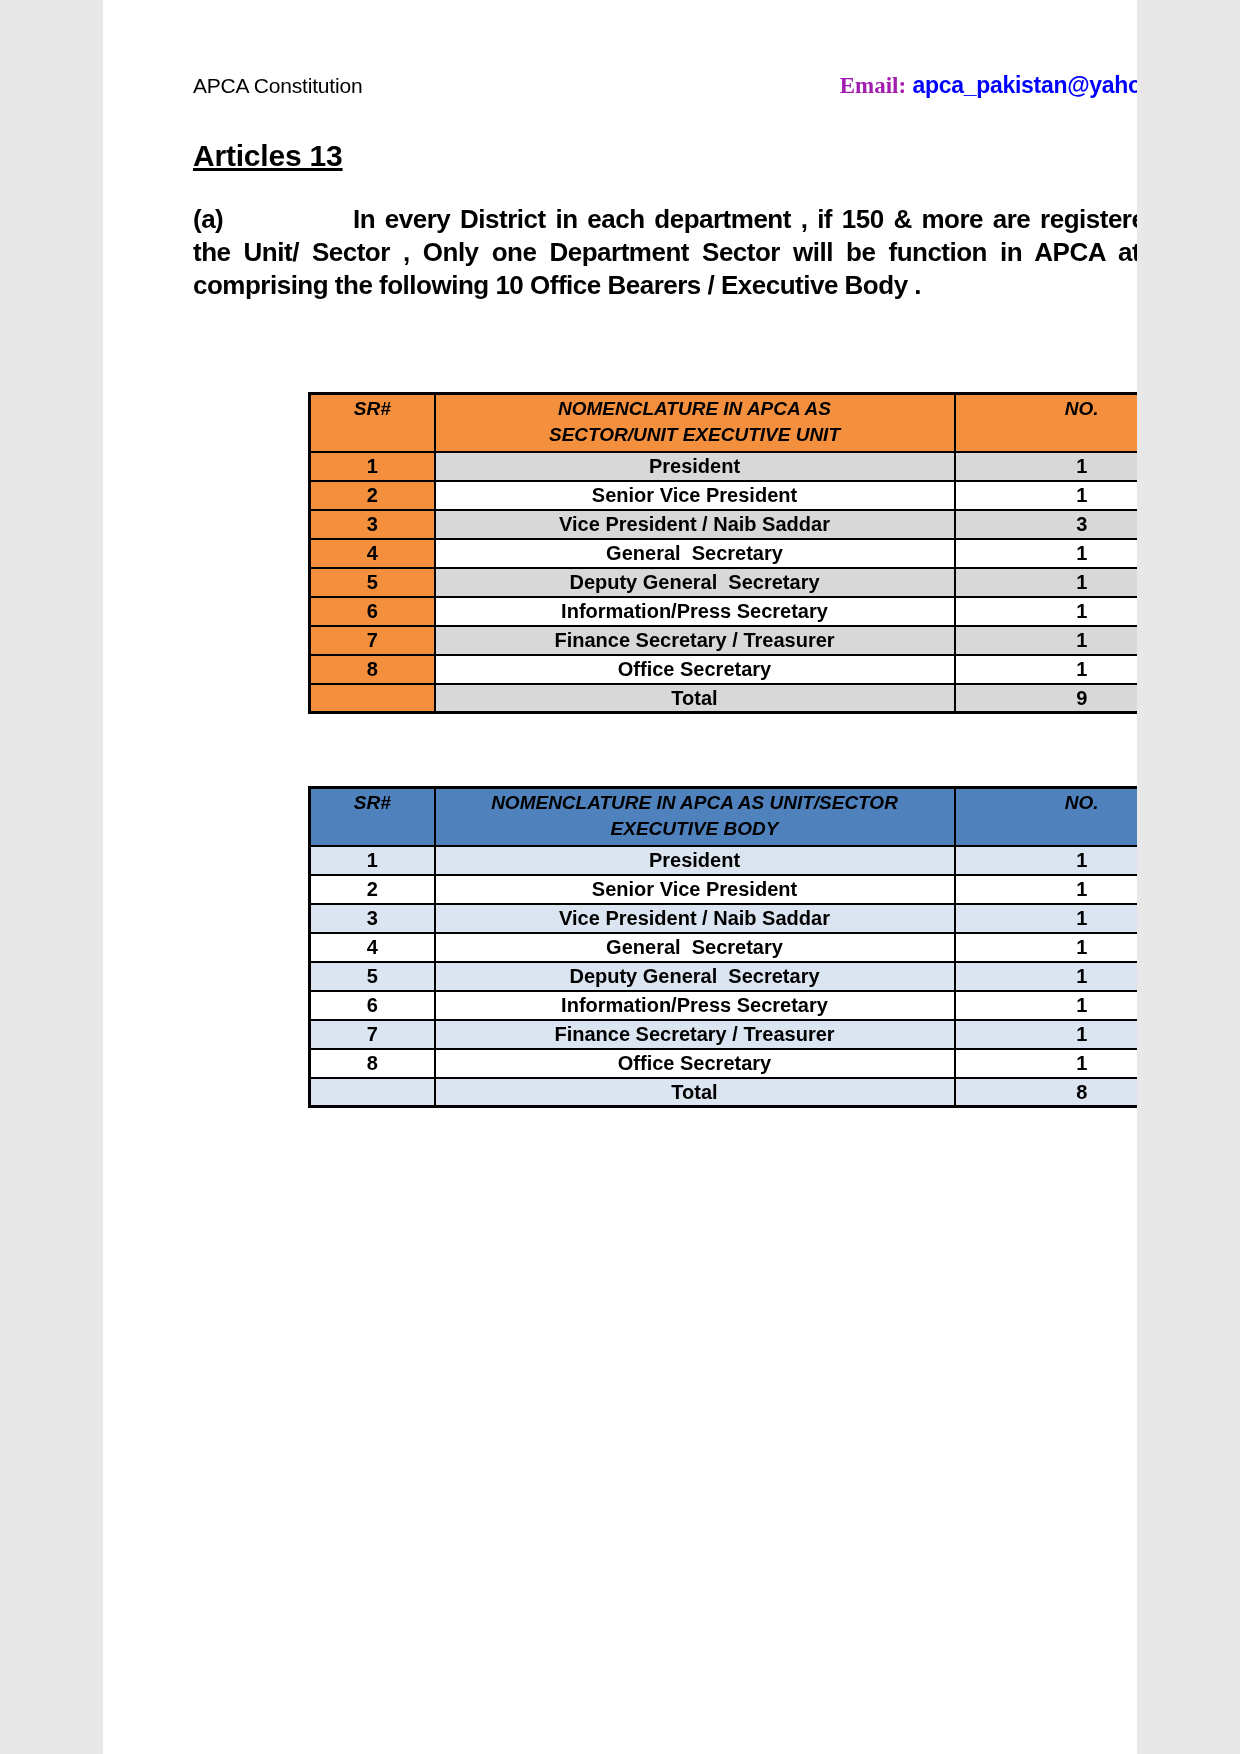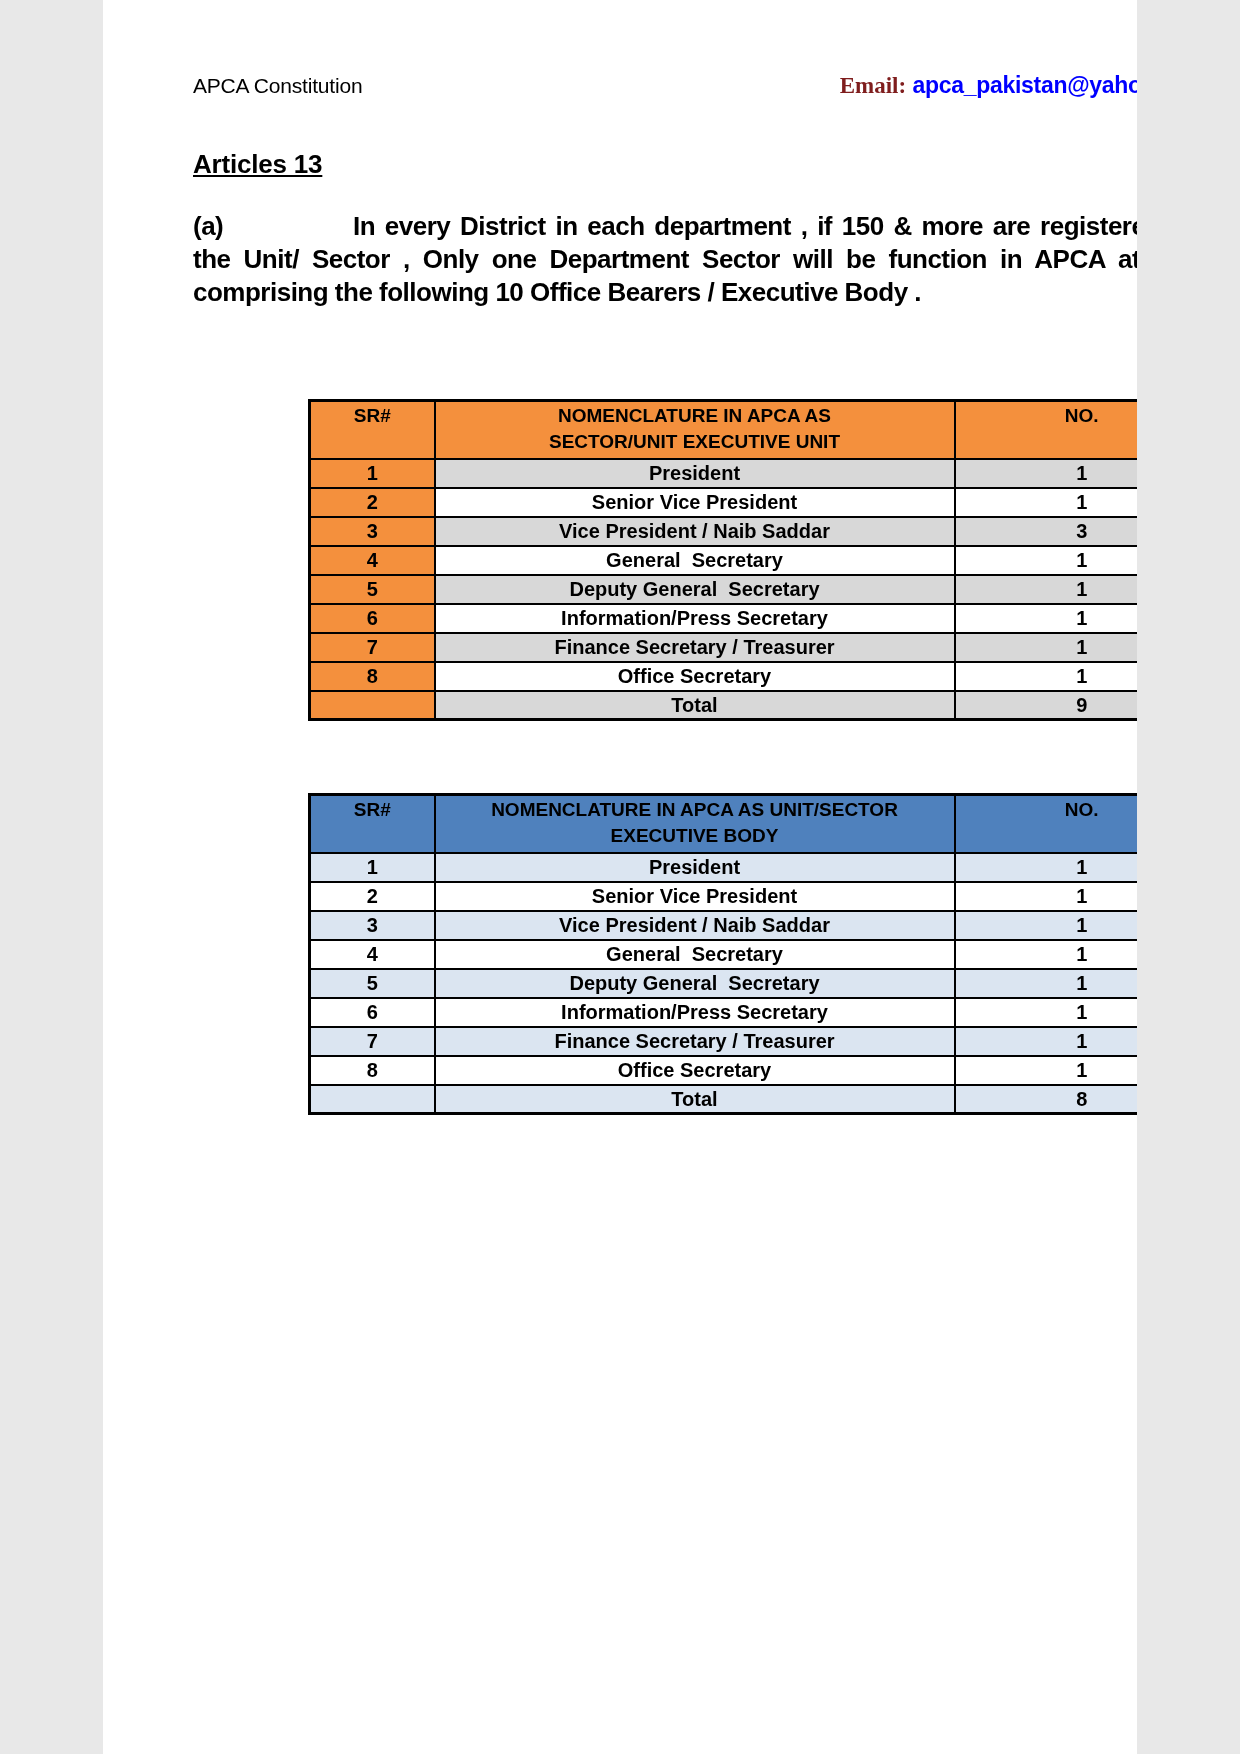--- a/index.html
+++ b/index.html
@@ -25,31 +25,31 @@
     width: 1015px; 
   }
   .header-left {
     font-size: 21px;
     font-weight: 400;
     letter-spacing: -0.2px;
   }
   .email-wrap { font-size: 23px; font-weight: bold; white-space: nowrap; }
   .email-label {
     font-family: "Liberation Serif", serif;
-    color: #7f1d1d;
+    color: #a21caf;
   }
   .email-link {
     color: #0000FF;
     text-decoration: none;
     letter-spacing: -0.3px;
   }
   
   .articles-heading {
-    margin-top: 50px;
-    font-size: 26px;
+    margin-top: 40px;
+    font-size: 30px;
     font-weight: bold;
     text-decoration: underline;
     letter-spacing: -0.2px;
   }
   .section-title {
     margin-top: 24px;
     text-align: center;
     font-size: 23px;
     font-weight: bold;
     text-decoration: underline;
@@ -97,20 +97,21 @@
     text-align: center;
     font-size: 20px;
     white-space: pre-wrap;
     padding: 1px 2px;
   }
   table.doc-table th {
     vertical-align: top;
     line-height: 26px;
     height: 58px;
     font-size: 19px;
+    font-style: italic;
   }
   table.doc-table td {
     vertical-align: middle;
     height: 29px;
     line-height: 24px;
   }
   table.doc-table { border: 3px solid #000; }
   .tbl-spacer-1 { margin-top: 90px; }
   .tbl-spacer-2 { margin-top: 72px; }
 

